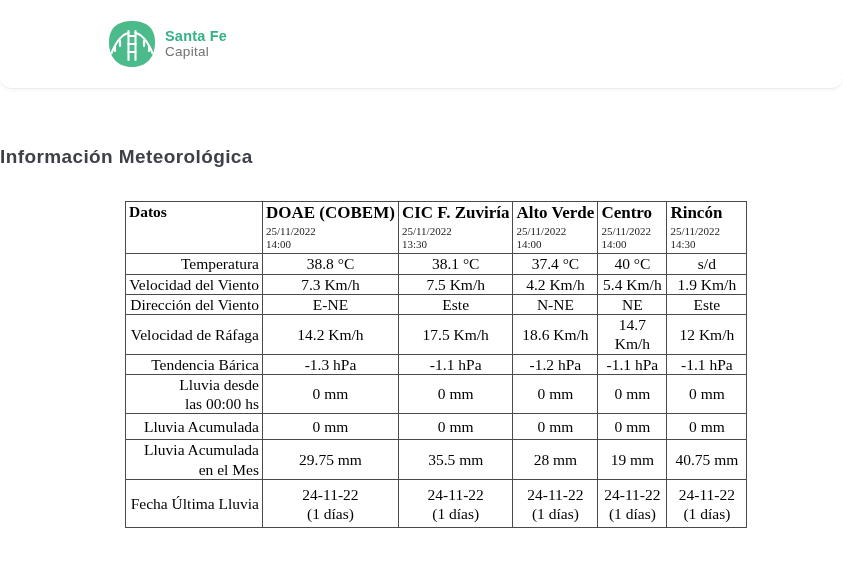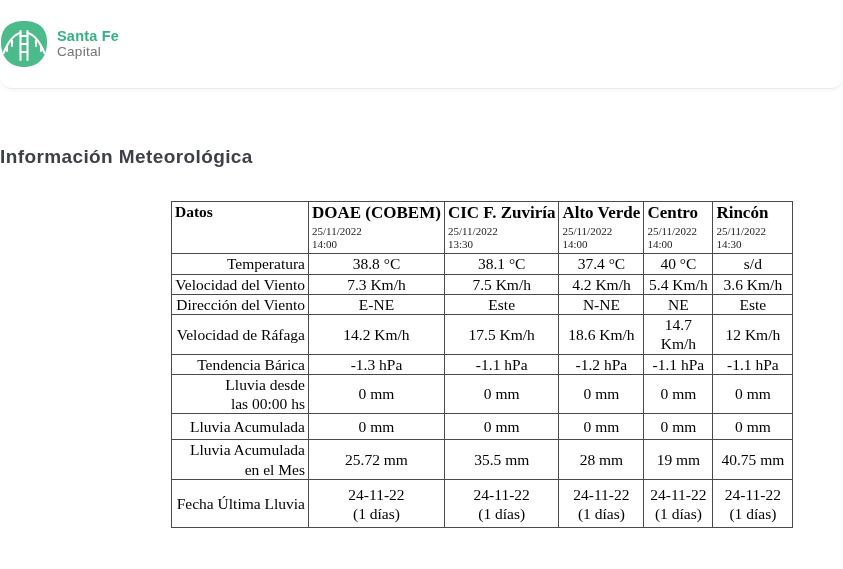--- a/index.html
+++ b/index.html
@@ -10,20 +10,21 @@
     overflow: hidden;
   }
   
   .topbar {
     height: 89px;
     background: #ffffff;
     border-bottom: 1px solid #ececec;
     box-shadow: 0 2px 4px rgba(0,0,0,0.035);
     display: flex;
     align-items: center;
+    padding-left: 108px;
     border-radius: 12px;
   }
   .brand {
     display: flex;
     align-items: center;
     gap: 9px;
     cursor: pointer;
   }
   .brand-icon { width: 48px; height: 48px; display: block; }
   .brand-text { display: flex; flex-direction: column; line-height: 1.08; }
@@ -47,21 +48,20 @@
     color: #3d4147;
   }
   
   .table-wrap { margin: 33px 0 0 125px; }
   table.weather {
     border-collapse: collapse;
     table-layout: fixed;
     font-family: "Liberation Serif", serif;
     font-size: 15.5px;
     color: #000000;
-    margin-left: 46px;
   }
   table.weather th, table.weather td {
     border: 1px solid #4a4a4a;
     padding: 0 3px;
     line-height: 1.24;
   }
   table.weather th {
     text-align: left;
     vertical-align: top;
     font-weight: bold;
@@ -166,21 +166,21 @@
           <td class="val">37.4 °C</td>
           <td class="val">40 °C</td>
           <td class="val">s/d</td>
         </tr>
         <tr>
           <td class="lbl">Velocidad del Viento</td>
           <td class="val">7.3 Km/h</td>
           <td class="val">7.5 Km/h</td>
           <td class="val">4.2 Km/h</td>
           <td class="val">5.4 Km/h</td>
-          <td class="val">3.6 Km/h</td>
+          <td class="val">1.9 Km/h</td>
         </tr>
         <tr>
           <td class="lbl">Dirección del Viento</td>
           <td class="val">E-NE</td>
           <td class="val">Este</td>
           <td class="val">N-NE</td>
           <td class="val">NE</td>
           <td class="val">Este</td>
         </tr>
         <tr>
@@ -212,21 +212,21 @@
           <td class="lbl">Lluvia Acumulada</td>
           <td class="val">0 mm</td>
           <td class="val">0 mm</td>
           <td class="val">0 mm</td>
           <td class="val">0 mm</td>
           <td class="val">0 mm</td>
         </tr>
         <tr>
           <td class="lbl pre">Lluvia Acumulada
 en el Mes</td>
-          <td class="val">25.72 mm</td>
+          <td class="val">29.75 mm</td>
           <td class="val">35.5 mm</td>
           <td class="val">28 mm</td>
           <td class="val">19 mm</td>
           <td class="val">40.75 mm</td>
         </tr>
         <tr class="sp3">
           <td class="lbl">Fecha Última Lluvia</td>
           <td class="val pre">24-11-22
 (1 días)</td>
           <td class="val pre">24-11-22

